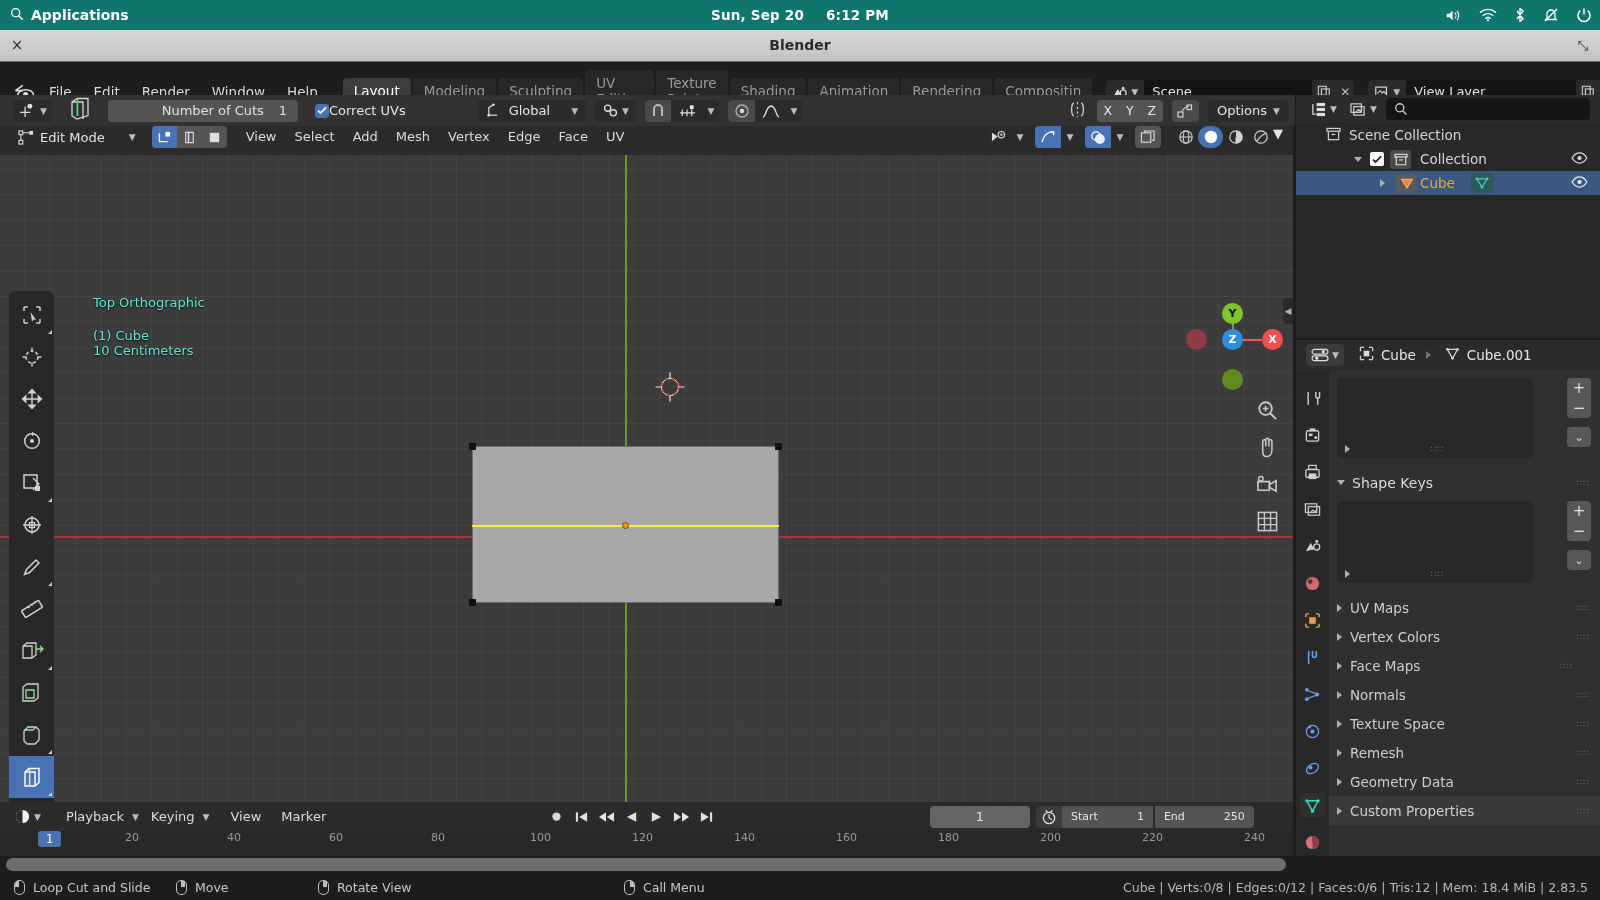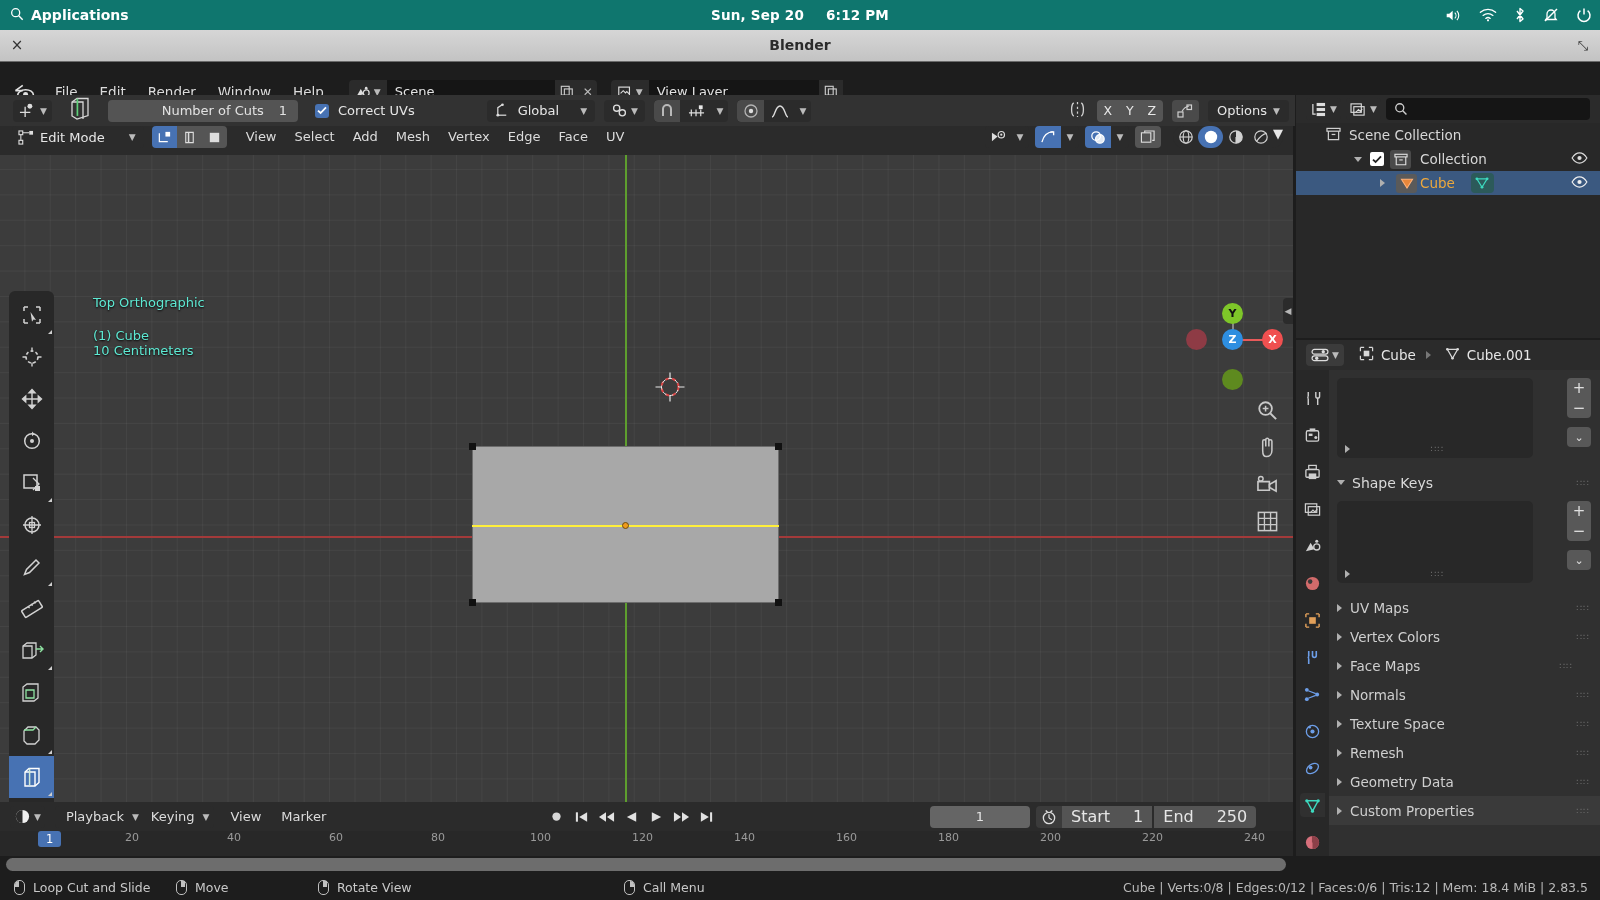--- a/index.html
+++ b/index.html
@@ -168,21 +168,21 @@
   #tlheader { height:29px; background:#2b2b2b; display:flex; align-items:center; gap:4px;
               padding-left:10px; position:relative; }
   .tlmenu { padding:3px 8px; font-size:13px; color:#dcdcdc; }
   .tlgrp { background:#2b2b2b; height:22px; display:flex; align-items:center; border-radius:4px; }
   .playgrp { position:absolute; left:545px; display:flex; align-items:center; gap:2px; }
   .pbtn { width:23px; height:22px; display:flex; align-items:center; justify-content:center; }
   .framefield { position:absolute; left:930px; background:#656565; border-radius:4px; width:100px;
                 height:22px; display:flex; align-items:center; justify-content:center; font-size:13px; }
   .serange { position:absolute; left:1036px; display:flex; align-items:center; }
   .selbl { background:#545454; height:22px; display:flex; align-items:center; padding:0 9px;
-           gap:23px; font-size:16px; }
+           gap:39px; font-size:11px; }
   #tlruler { position:absolute; left:0; top:29px; width:1293px; height:25px; background:#282828; }
   .tick { position:absolute; top:0; font-size:11px; color:#9a9a9a; }
   #playhead { position:absolute; left:38px; top:0px; background:#4772b3; border-radius:3px;
               padding:1px 8px; font-size:11.5px; color:#fff; }
 
   
   #statusbar { position:absolute; left:0; top:856px; width:1600px; height:44px; background:#1d1d1d; }
   #hscroll { position:absolute; left:6px; top:2px; width:1280px; height:13px; background:#6d6d6d;
              border-radius:7px; }
   .statitem { position:absolute; top:24px; display:flex; align-items:center; gap:8px;
@@ -255,20 +255,31 @@
       <circle cx="12.6" cy="12.8" r="2.7" fill="#e3e3e3"></circle>
       <path d="M1.5 8.5l8-5.8M1.5 8.5h8" stroke="#e3e3e3" stroke-width="1.7" fill="none"></path>
     </svg>
   </div>
   <div class="menu-item">File</div>
   <div class="menu-item">Edit</div>
   <div class="menu-item">Render</div>
   <div class="menu-item">Window</div>
   <div class="menu-item">Help</div>
 
+  <div class="tabs">
+    <div class="tab active">Layout</div>
+    <div class="tab">Modeling</div>
+    <div class="tab">Sculpting</div>
+    <div class="tab">UV Editing</div>
+    <div class="tab">Texture Paint</div>
+    <div class="tab">Shading</div>
+    <div class="tab">Animation</div>
+    <div class="tab">Rendering</div>
+    <div class="tab">Compositin</div>
+  </div>
 
   <div class="scene-box">
     <div class="sbtn">
       <svg width="16" height="14" viewBox="0 0 18 15">
           <path d="M2 12l4.5-8 3.5 6" fill="#ddd"></path>
           <circle cx="12.6" cy="8.5" r="3.3" fill="none" stroke="#ddd" stroke-width="1.4"></circle>
           <circle cx="12.6" cy="3.2" r="1.5" fill="#ddd"></circle>
         </svg>
       <span style="color:#bbb;font-size:9px">▼</span>
     </div>
@@ -313,21 +324,21 @@
     <svg width="30" height="28" viewBox="0 0 30 28">
       <path d="M7 7l5-3.5 11 0 0 17-11 3.5-5-3z" fill="none" stroke="#d8d8d8" stroke-width="1.3"></path>
       <path d="M7 7h11v17" fill="none" stroke="#d8d8d8" stroke-width="1.3"></path>
       <path d="M12.4 3.6v17.3" stroke="#5fd17a" stroke-width="1.7" fill="none"></path>
     </svg>
   </div>
   <div class="numfield" style="margin-left:13px">
     <span style="flex:1;text-align:center;padding-left:28px">Number of Cuts</span>
     <span>1</span>
   </div>
-  <div style="display:flex;align-items:center;gap:9px;margin-left:17px">
+  <div style="display:flex;align-items:center;margin-left:17px">
     <span class="chk">
       <svg width="10" height="9" viewBox="0 0 10 9">
           <path d="M1 4.6L3.6 7 9 1.4" fill="none" stroke="#fff" stroke-width="1.8"></path>
         </svg>
     </span>
     <span>Correct UVs</span>
   </div>
 
   <div class="t2btn" style="margin-left:72px;padding:0 8px">
     <svg width="15" height="15" viewBox="0 0 16 16">

